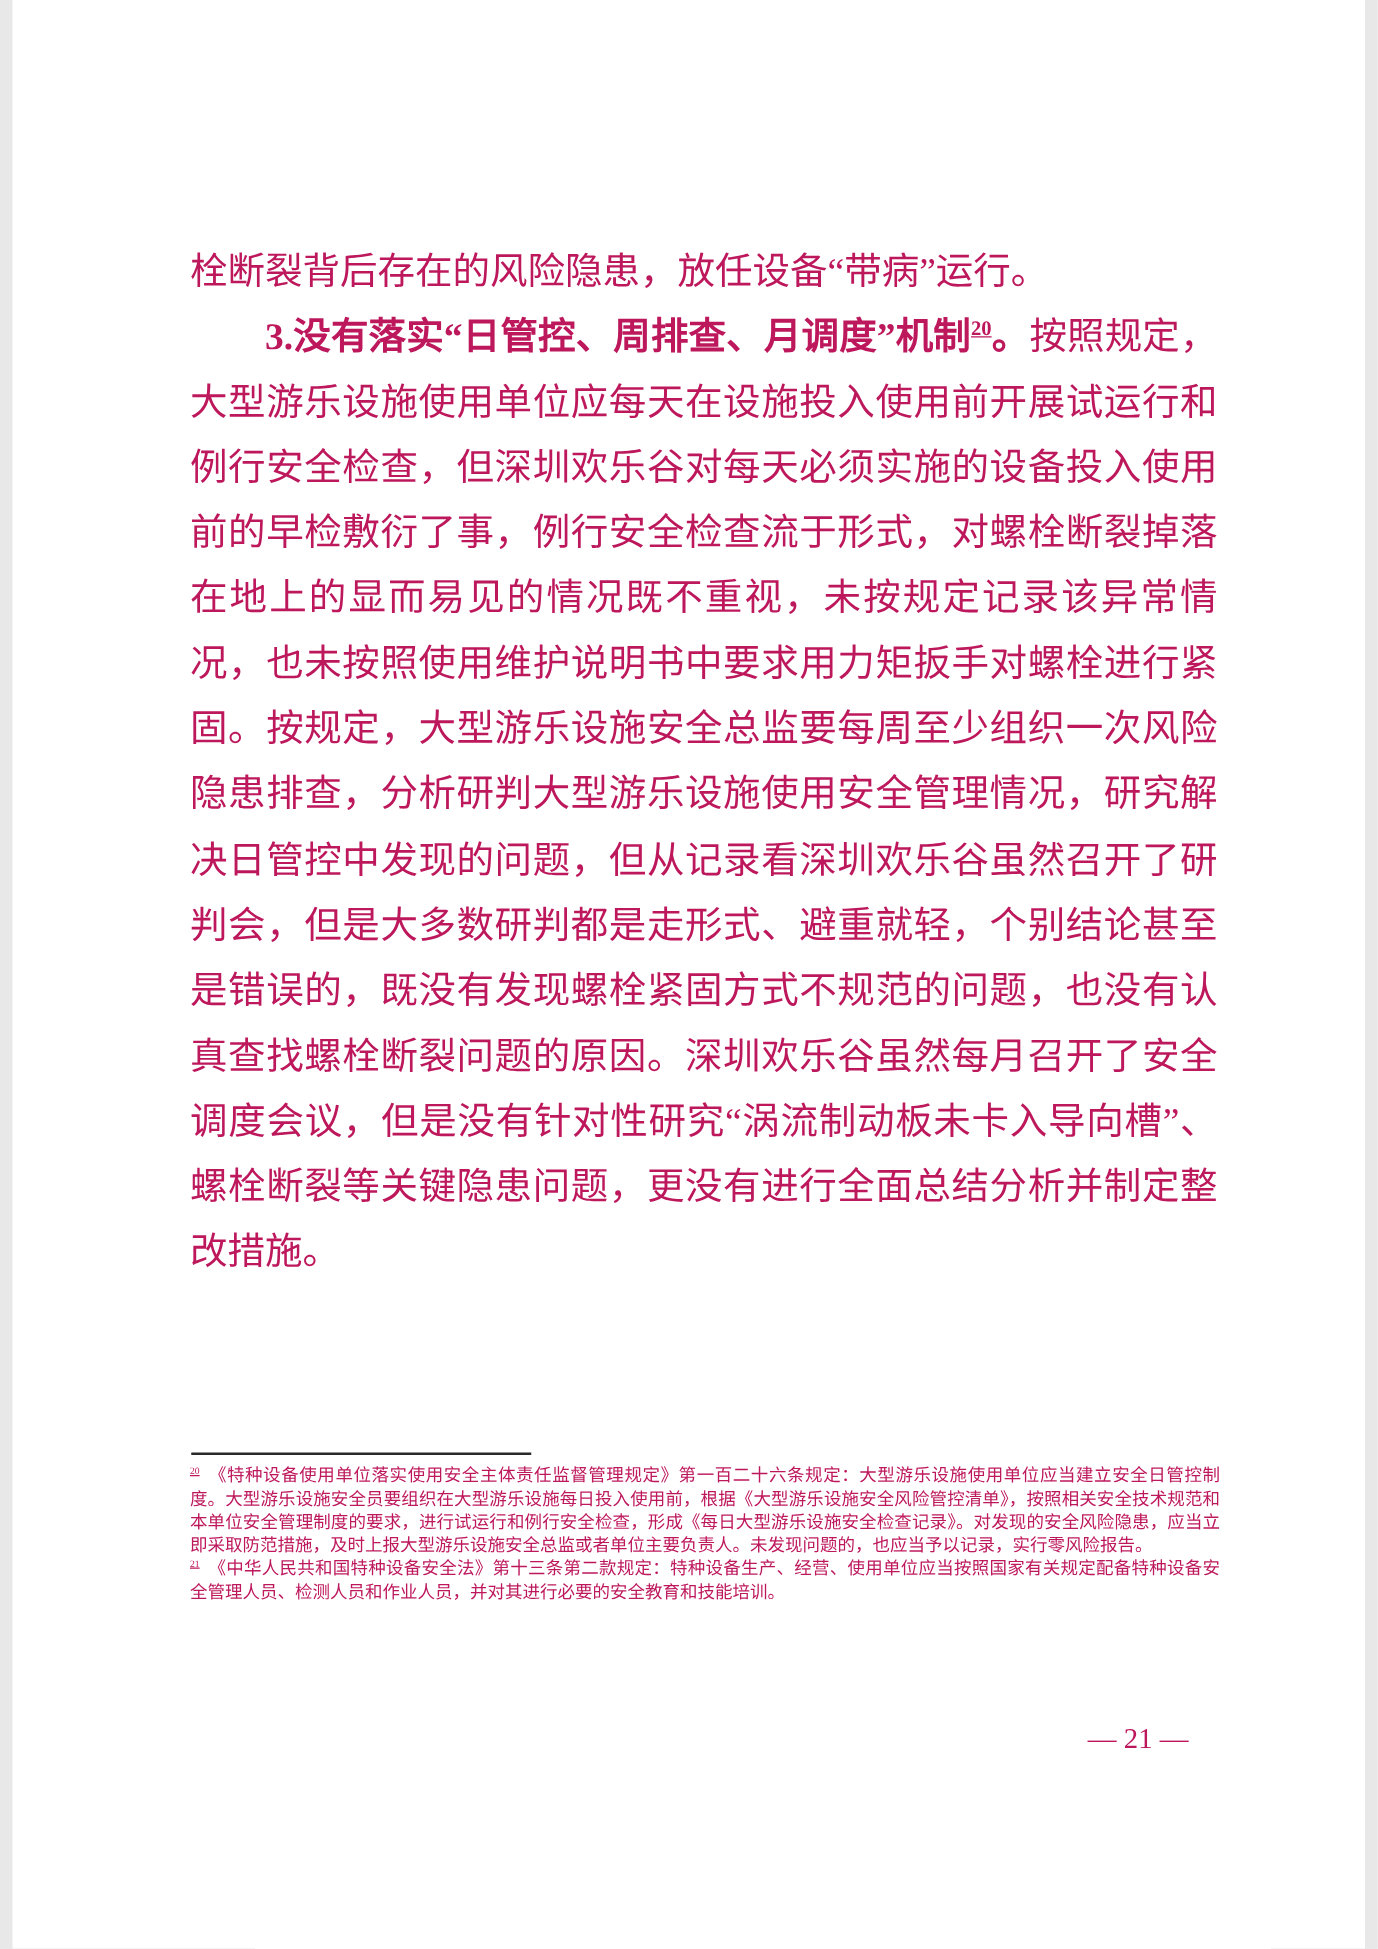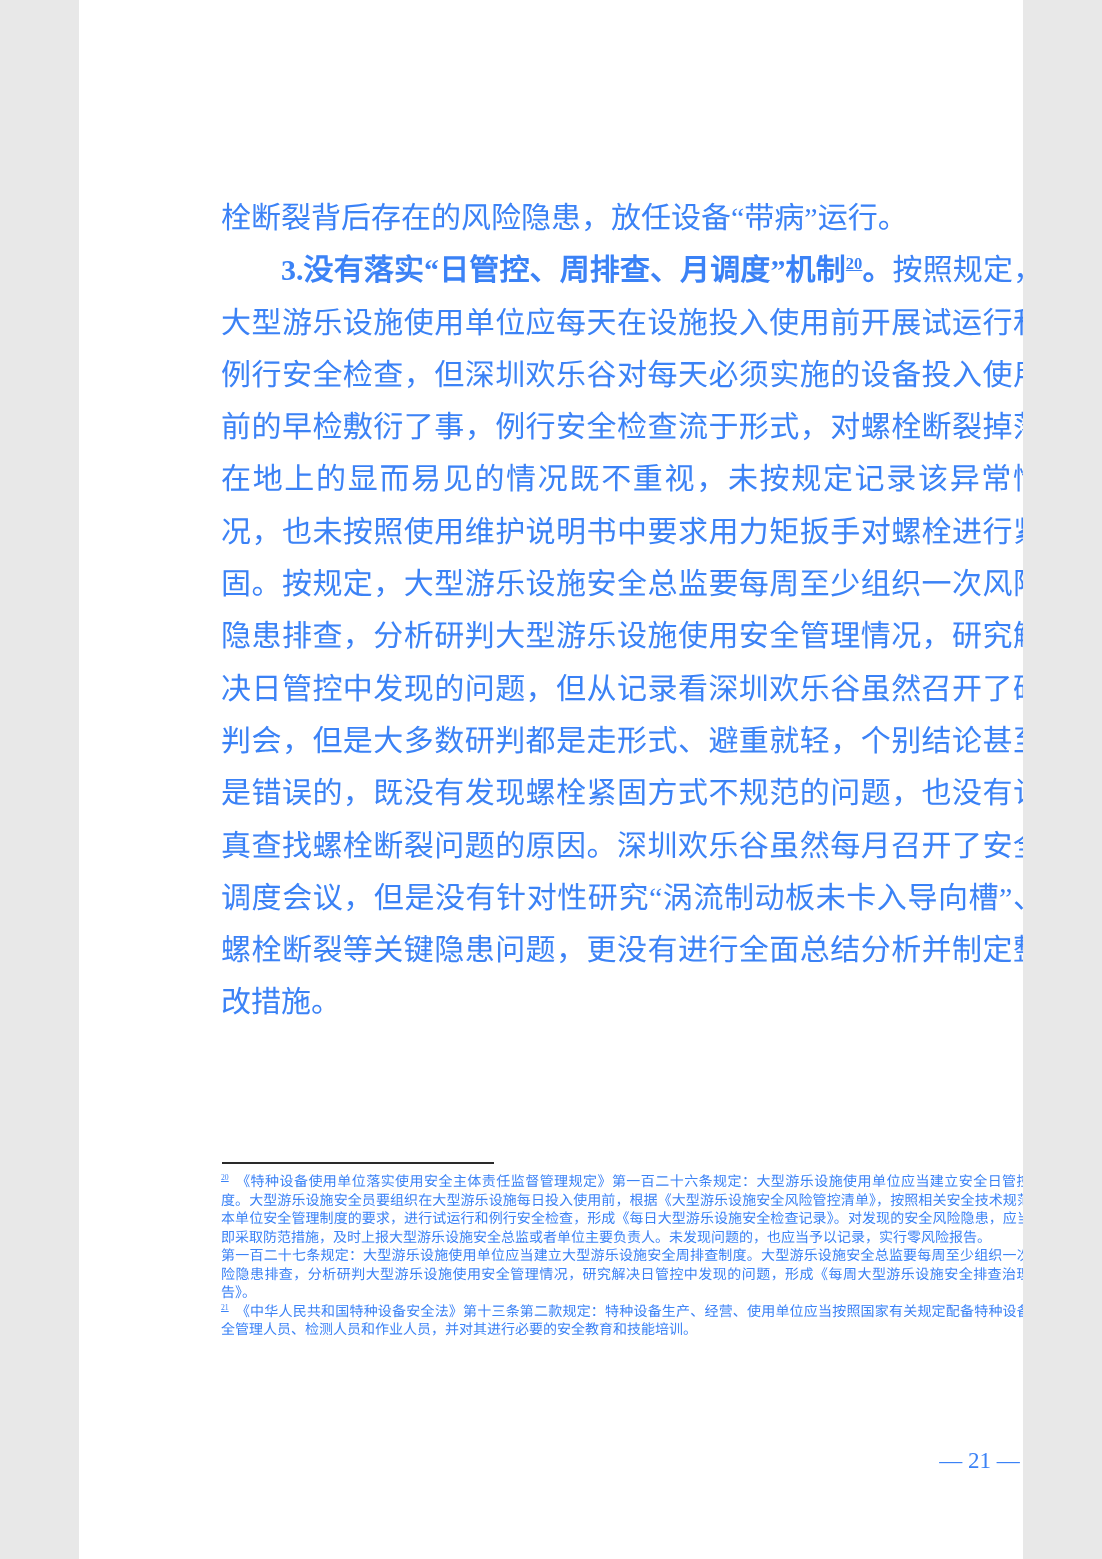--- a/index.html
+++ b/index.html
@@ -2,26 +2,26 @@
 <html lang="zh-CN"><head>
 <meta charset="utf-8">
 <style>
   html, body {
     margin: 0;
     padding: 0;
     background: #e8e8e8;
   }
   .page {
     position: relative;
-    width: 944px;
+    width: 1082px;
     height: 1559px;
     margin: 0 auto;
     background: #ffffff;
     overflow: hidden;
-    color: #3b82f6;
+    color: #be185d;
     font-family: "Liberation Serif", "DejaVu Serif", serif;
   }
   .body-text {
     position: absolute;
     left: 142px;
     top: 192px;
     width: 822px;
     font-size: 30px;
     line-height: 52.3px;
     text-align: justify;
@@ -58,35 +58,34 @@
     font-size: 14px;
     line-height: 18.5px;
     text-align: justify;
   }
   .fn-p {
     margin: 0;
   }
   .page-number {
     position: absolute;
     left: 843px;
-    top: 1448px;
+    top: 1378px;
     width: 115px;
     font-size: 23px;
     text-align: center;
     white-space: nowrap;
   }
 </style>
 </head>
 <body>
 
 <div class="page">
   <section class="body-text">
       <p class="body-p"><span>栓断裂背后存在的风险隐患，放任设备“带病”运行。</span></p>
       <p class="body-p indent"><span class="bold">3.没有落实“日管控、周排查、月调度”机制</span><sup class="bold">20</sup><span class="bold">。</span><span>按照规定，大型游乐设施使用单位应每天在设施投入使用前开展试运行和例行安全检查，但深圳欢乐谷对每天必须实施的设备投入使用前的早检敷衍了事，例行安全检查流于形式，对螺栓断裂掉落在地上的显而易见的情况既不重视，未按规定记录该异常情况，也未按照使用维护说明书中要求用力矩扳手对螺栓进行紧固。按规定，大型游乐设施安全总监要每周至少组织一次风险隐患排查，分析研判大型游乐设施使用安全管理情况，研究解决日管控中发现的问题，但从记录看深圳欢乐谷虽然召开了研判会，但是大多数研判都是走形式、避重就轻，个别结论甚至是错误的，既没有发现螺栓紧固方式不规范的问题，也没有认真查找螺栓断裂问题的原因。深圳欢乐谷虽然每月召开了安全调度会议，但是没有针对性研究“涡流制动板未卡入导向槽”、螺栓断裂等关键隐患问题，更没有进行全面总结分析并制定整改措施。</span></p>
     </section>
   <hr class="fn-sep">
   <section class="footnotes">
       <p class="fn-p"><sup>20</sup> 《特种设备使用单位落实使用安全主体责任监督管理规定》第一百二十六条规定：大型游乐设施使用单位应当建立安全日管控制度。大型游乐设施安全员要组织在大型游乐设施每日投入使用前，根据《大型游乐设施安全风险管控清单》，按照相关安全技术规范和本单位安全管理制度的要求，进行试运行和例行安全检查，形成《每日大型游乐设施安全检查记录》。对发现的安全风险隐患，应当立即采取防范措施，及时上报大型游乐设施安全总监或者单位主要负责人。未发现问题的，也应当予以记录，实行零风险报告。</p>
-      <p class="fn-p">第一百二十七条规定：大型游乐设施使用单位应当建立大型游乐设施安全周排查制度。大型游乐设施安全总监要每周至少组织一次风险隐患排查，分析研判大型游乐设施使用安全管理情况，研究解决日管控中发现的问题，形成《每周大型游乐设施安全排查治理报告》。</p>
       <p class="fn-p"><sup>21</sup> 《中华人民共和国特种设备安全法》第十三条第二款规定：特种设备生产、经营、使用单位应当按照国家有关规定配备特种设备安全管理人员、检测人员和作业人员，并对其进行必要的安全教育和技能培训。</p>
     </section>
   <div class="page-number">— 21 —</div>
 </div>
 
 </body></html>

